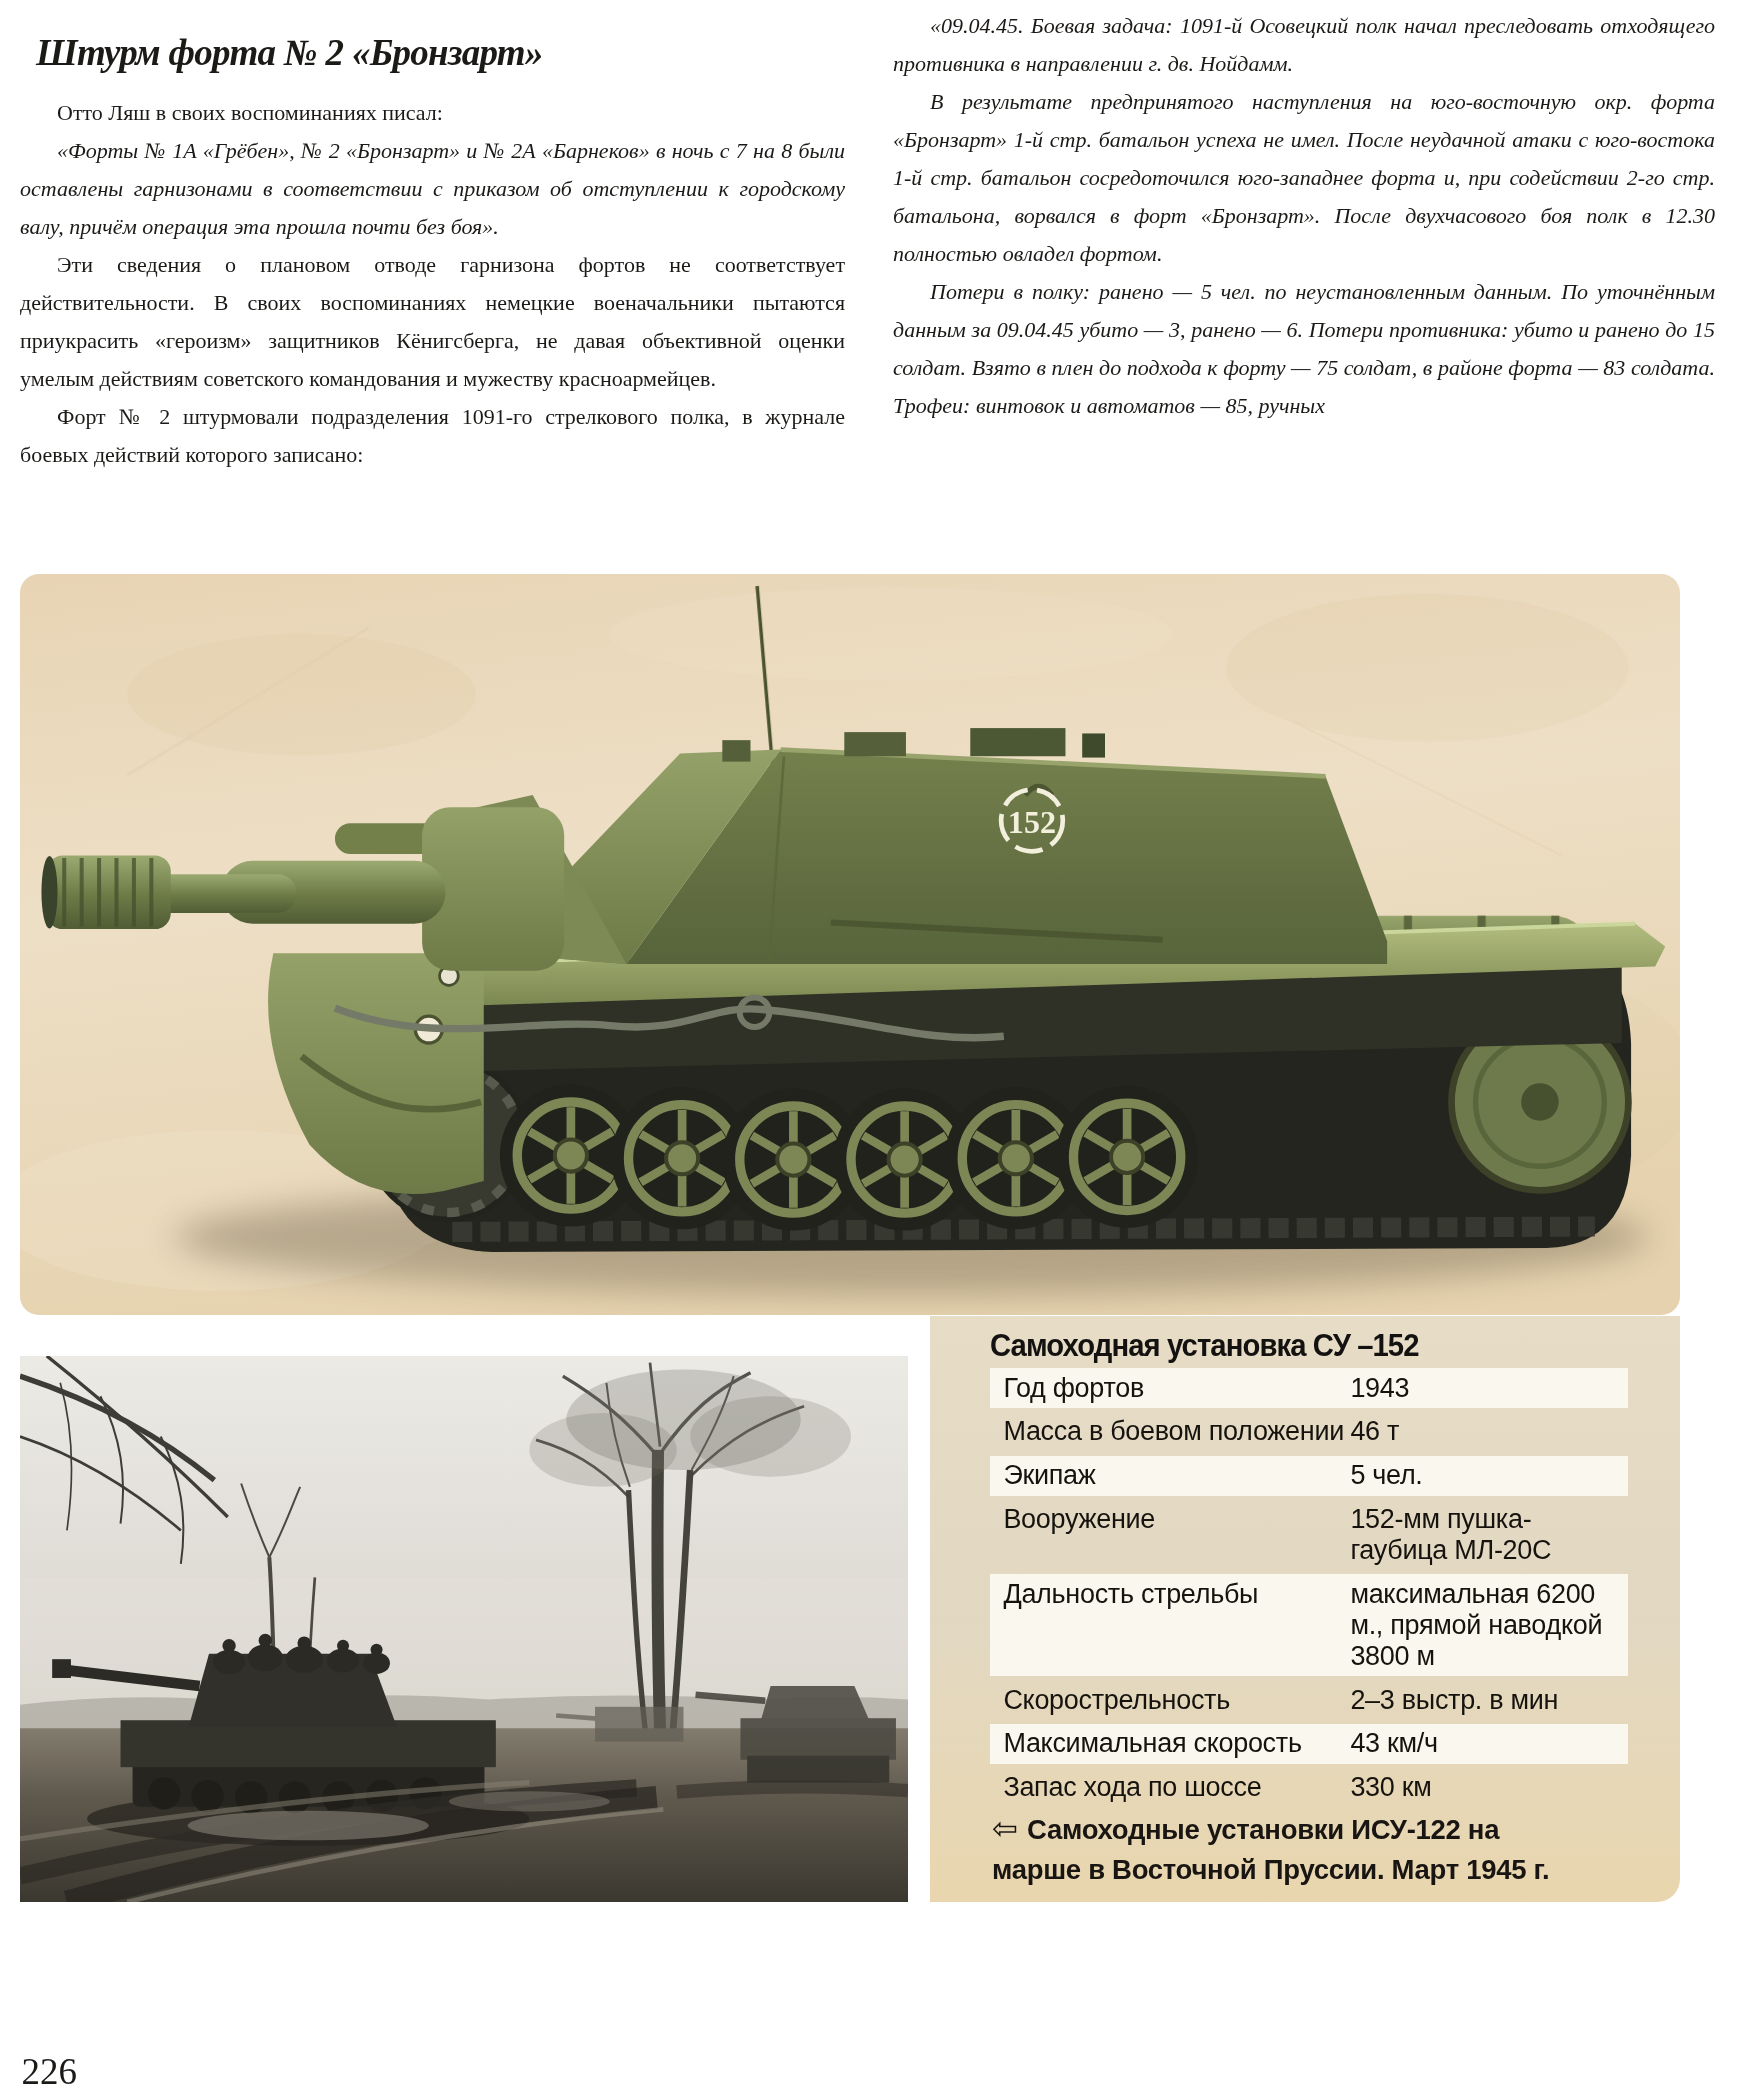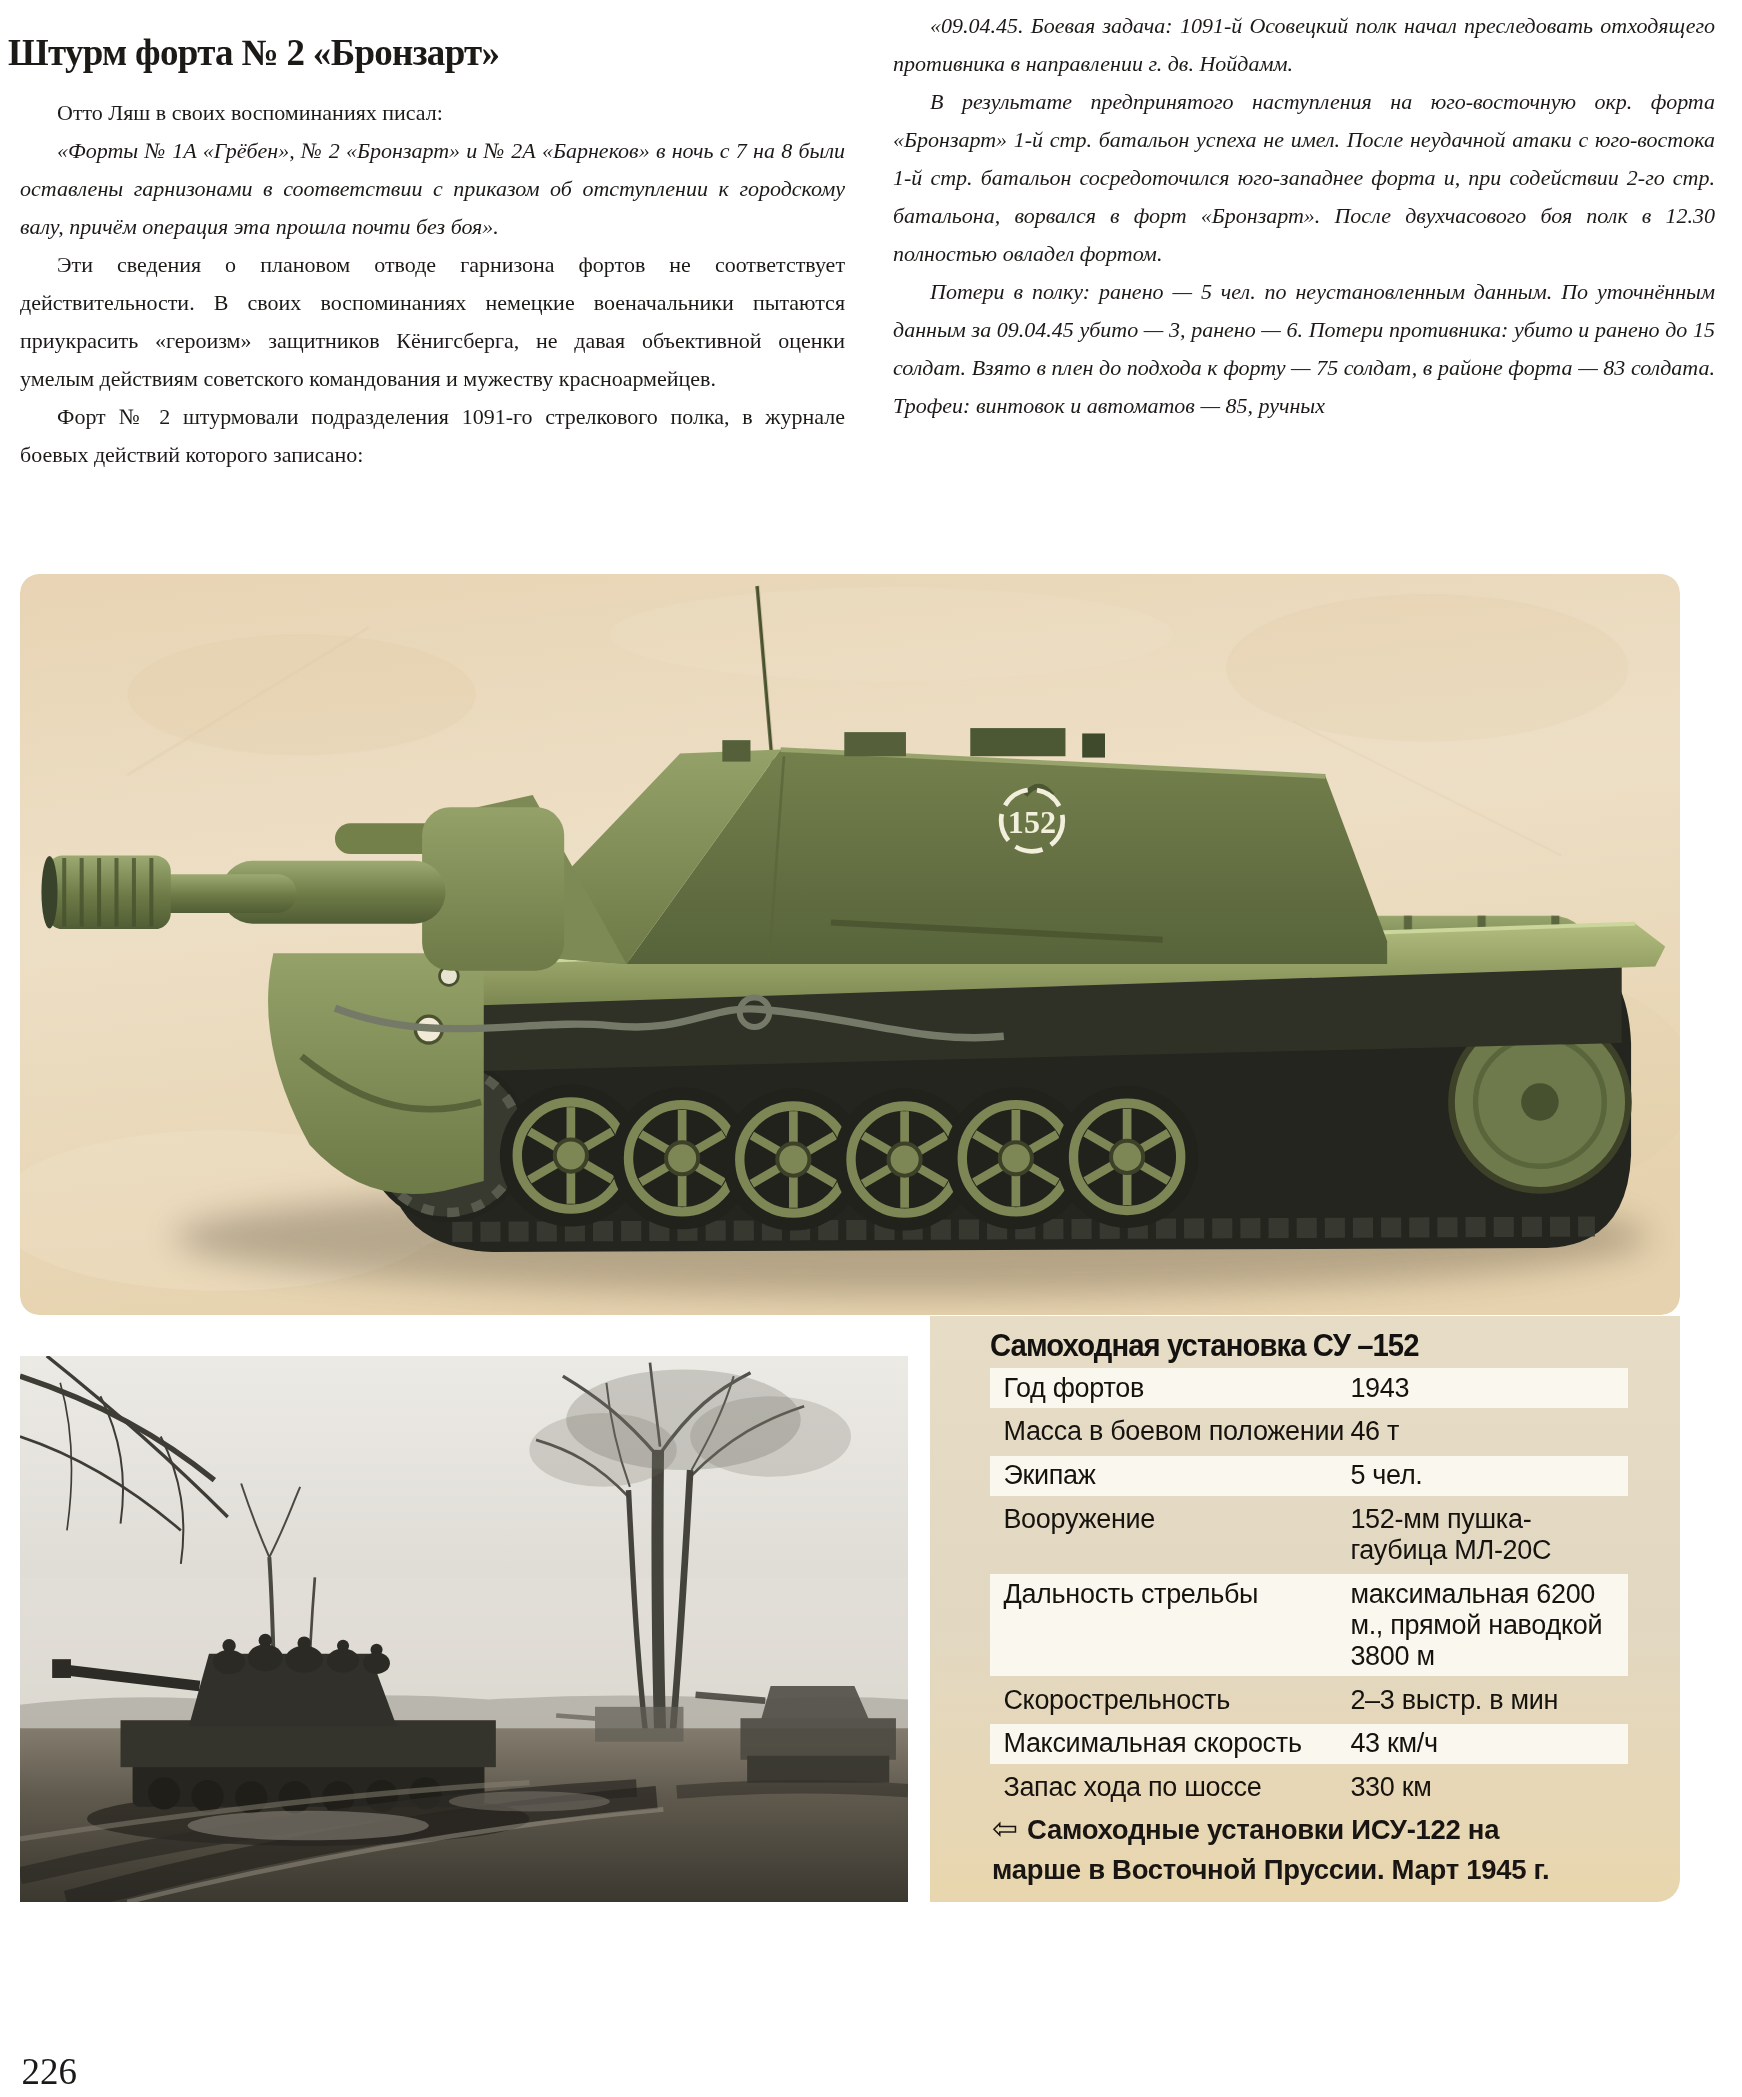--- a/index.html
+++ b/index.html
@@ -1,31 +1,31 @@
 <!DOCTYPE html>
 <html lang="ru" style="font-size:10.7px"><head>
 <meta charset="utf-8">
 <style>
   html,body{margin:0;padding:0;}
   body{
     width:1742px;height:2097px;position:relative;background:#ffffff;
     font-family:"Liberation Serif", serif;color:#1c1a17;overflow:hidden;
   }
   .page-title{
-    position:absolute;left:8px;top:6.7px;width:831px;
-    font-size:37px;font-weight:bold;letter-spacing:-0.7px;
+    position:absolute;left:36px;top:6.7px;width:831px;
+    font-size:37px;font-weight:bold;font-style:italic;letter-spacing:-0.7px;
   }
   .col{position:absolute;font-size:22px;line-height:38px;text-align:justify;}
   .col p{margin:0;text-indent:37px;}
   .col-left{left:20px;top:94px;width:825px;}
   .col-right{left:893px;top:6.7px;width:822px;}
   .italic{font-style:italic;}
 
   .figure{position:absolute;overflow:hidden;}
-  .fig-tank{left:20px;top:574px;width:1660px;height:741px;border-radius:19px;}
+  .fig-tank{left:20px;top:574px;width:1660px;height:741px;border-radius:12px;}
   .fig-photo{left:20px;top:1356px;width:888px;height:546px;}
   .figure svg{display:block;width:100%;height:100%;}
 
   .panel{
     position:absolute;left:930px;top:1316px;width:750px;height:586px;
     border-radius:0 0 23px 0;
     background:linear-gradient(180deg,#e7ddc7 0%,#e2d8c2 52%,#e9d6ae 100%);
     font-family:"Liberation Sans", sans-serif;
   }
   .panel-title{

